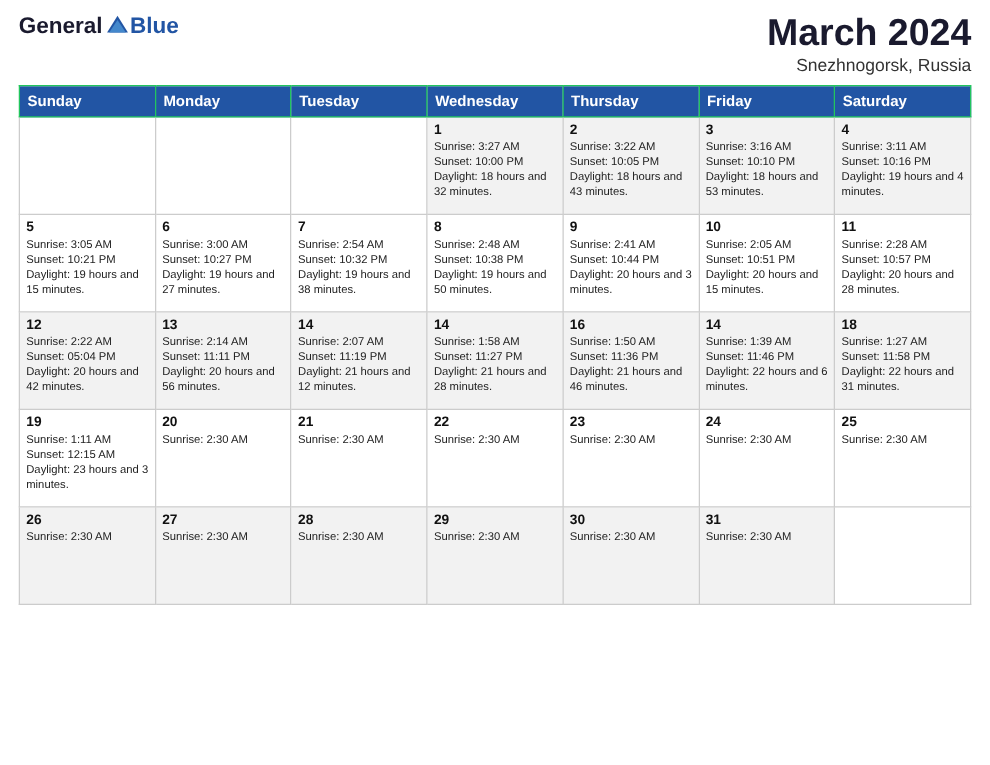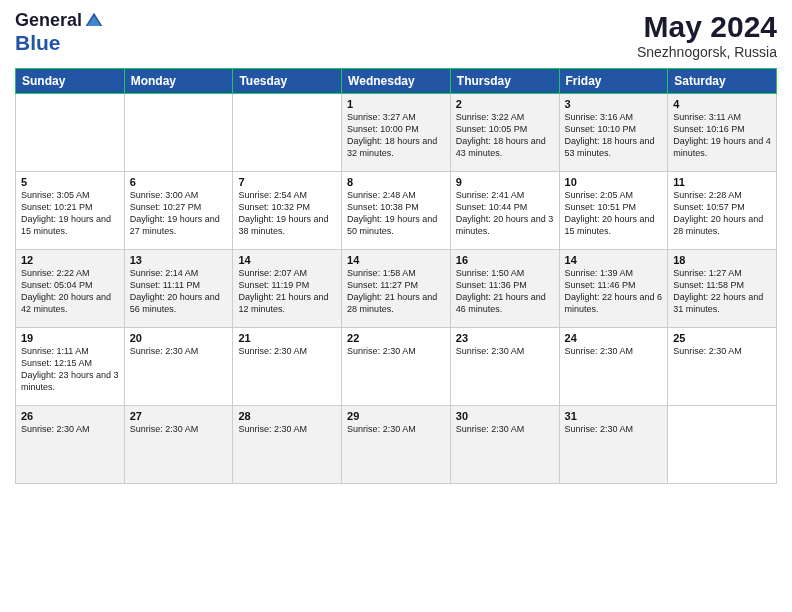--- a/index.html
+++ b/index.html
@@ -17,34 +17,34 @@
       padding: 10px 15px;
     }
     .header {
       display: flex;
       justify-content: space-between;
       align-items: flex-start;
       margin-bottom: 8px;
     }
     .logo {
       display: flex;
-      flex-direction: column;
+      flex-direction: row;
       align-items: flex-start;
     }
     .logo-text {
       display: flex;
       align-items: center;
     }
     .logo-general {
       font-size: 18px;
       font-weight: bold;
       color: #1a1a2e;
     }
     .logo-blue {
-      font-size: 21px;
+      font-size: 18px;
       font-weight: bold;
       color: #2255a4;
     }
     .logo-icon {
       width: 20px;
       height: 20px;
       margin-left: 2px;
     }
     .title-block {
       text-align: right;
@@ -109,21 +109,21 @@
       <div class="logo-text">
         <span class="logo-general">General</span>
         <svg class="logo-icon" viewBox="0 0 24 24" xmlns="http://www.w3.org/2000/svg">
           <polygon points="12,2 22,18 2,18" fill="#2255a4"></polygon>
           <polygon points="12,6 20,18 4,18" fill="#4488cc"></polygon>
         </svg>
       </div>
       <span class="logo-blue">Blue</span>
     </div>
     <div class="title-block">
-      <div class="month-year">May 2024</div>
+      <div class="month-year">March 2024</div>
       <div class="location">Snezhnogorsk, Russia</div>
     </div>
   </div>
 
   <table class="calendar">
     <thead>
       <tr>
         <th>Sunday</th>
         <th>Monday</th>
         <th>Tuesday</th>

